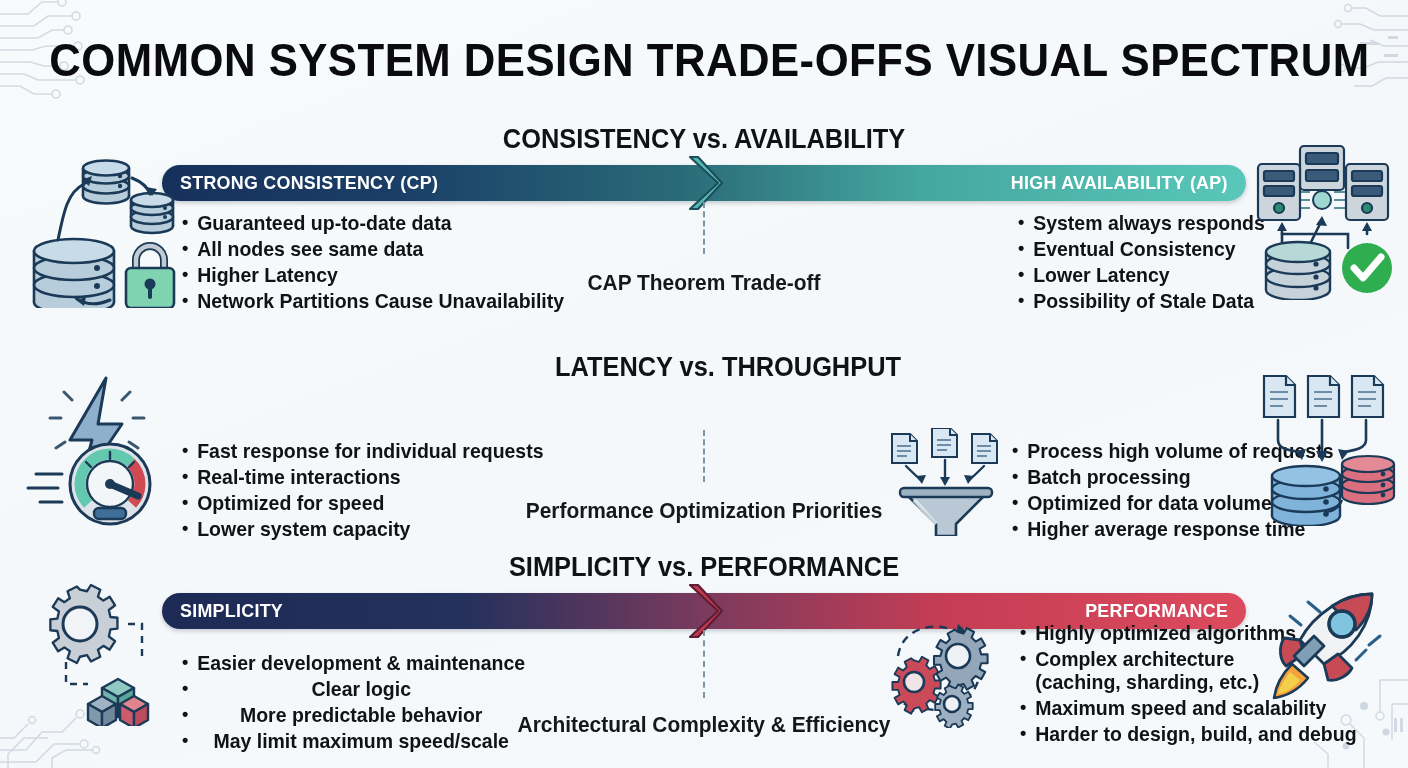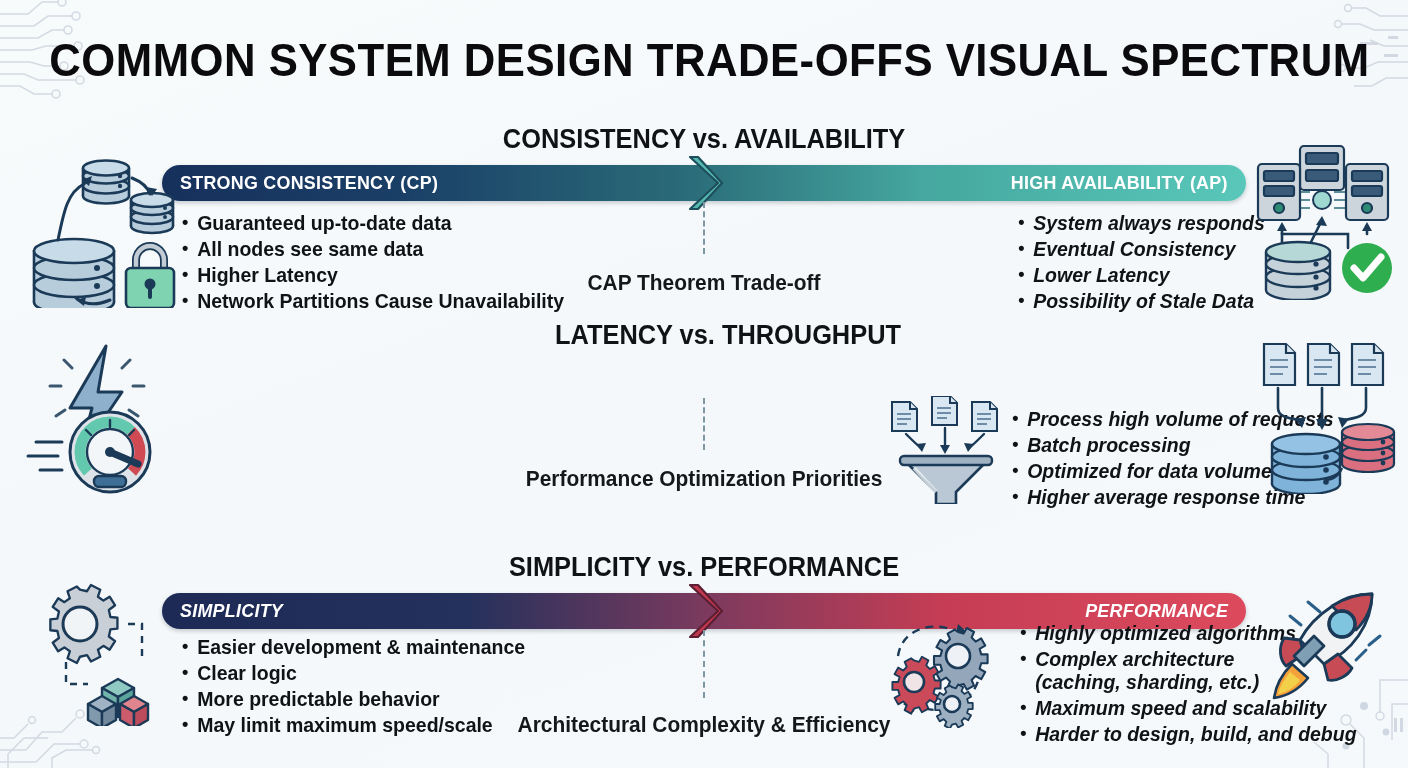--- a/index.html
+++ b/index.html
@@ -95,21 +95,21 @@
   }
   ul.bullets li::before {
     content: "•";
     position: absolute; left: 0; top: -1px;
     font-size: 19px;
   }
   ul.bullets li.cont { padding-left: 16px; margin-top: -3px; }
   ul.bullets li.cont::before { content: ""; }
 
   .list-left  { position: absolute; }
-  .list-right { position: absolute; font-style: italic; }
+  .list-right { position: absolute; }
 
   
   .icon-box { position: absolute; }
 </style>
 </head>
 <body>
 
 <div id="page">
 
   <svg class="circuit tl" width="120" height="108" viewBox="0 0 120 108">
@@ -322,27 +322,33 @@
           <circle cx="64" cy="137" r="2.6" fill="#1b3a57" stroke="none"></circle>
           <circle cx="64" cy="148" r="2.6" fill="#1b3a57" stroke="none"></circle>
         </g>
 
         <circle cx="115" cy="128" r="25" fill="#2eae4e"></circle>
         <path d="M102 128 l9 10 l18 -21" fill="none" stroke="#ffffff" stroke-width="7" stroke-linecap="round" stroke-linejoin="round"></path>
       </svg>
     </div>
   </div>
 
-  <div class="section" style="top:320px;padding-left:48px;">
+  <div class="section" style="top:352px;padding-left:48px;">
     <div class="sec-title">LATENCY vs. THROUGHPUT</div>
 
 
     <div class="dashline" style="top:78px; height:52px;"></div>
     <div class="caption" style="top:146px;">Performance Optimization Priorities</div>
 
+    <ul class="bullets list-left" style="left:182px; top:88px;">
+      <li>Fast response for individual requests</li>
+      <li>Real-time interactions</li>
+      <li>Optimized for speed</li>
+      <li>Lower system capacity</li>
+    </ul>
 
     <ul class="bullets list-right" style="left:1012px; top:88px;">
       <li>Process high volume of requests</li>
       <li>Batch processing</li>
       <li>Optimized for data volume</li>
       <li>Higher average response time</li>
     </ul>
 
     <div class="icon-box" style="left:26px; top:22px;">
       <svg width="150" height="154" viewBox="0 0 150 154">
@@ -466,33 +472,33 @@
         </g>
         <path d="M92 128 C88 138 80 140 74 140" fill="none" stroke="#1b3a57" stroke-width="2.4"></path>
       </svg>
     </div>
   </div>
 
   <div class="section" style="top:552px;">
     <div class="sec-title">SIMPLICITY vs. PERFORMANCE</div>
 
     <div class="bar-wrap">
-      <div class="bar" style="background:linear-gradient(90deg,#1d2a55 0%,#24315c 28%,#7b3a5e 50%,#c53d54 72%,#dd4a5d 100%);font-style:italic;">
+      <div class="bar" style="background:linear-gradient(90deg,#1d2a55 0%,#24315c 28%,#7b3a5e 50%,#c53d54 72%,#dd4a5d 100%);">
         <span class="left-lbl">SIMPLICITY</span>
         <span class="right-lbl">PERFORMANCE</span>
       </div>
       <svg class="chev" width="40" height="60" viewBox="0 0 40 60">
         <path d="M6 4 L34 30 L6 56 L14 56 L38 30 L14 4 Z" fill="#c4384f" stroke="#5c1e32" stroke-width="2.2" stroke-linejoin="round"></path>
       </svg>
     </div>
 
     <div class="dashline" style="top:78px; height:68px;"></div>
     <div class="caption" style="top:160px;">Architectural Complexity &amp; Efficiency</div>
 
-    <ul class="bullets list-left" style="left:182px; top:84px;">
+    <ul class="bullets list-left" style="left:182px; top:100px;text-align:center;">
       <li>Easier development &amp; maintenance</li>
       <li>Clear logic</li>
       <li>More predictable behavior</li>
       <li>May limit maximum speed/scale</li>
     </ul>
 
     <ul class="bullets list-right" style="left:1020px; top:70px;">
       <li>Highly optimized algorithms</li>
       <li>Complex architecture</li>
       <li class="cont">(caching, sharding, etc.)</li>

